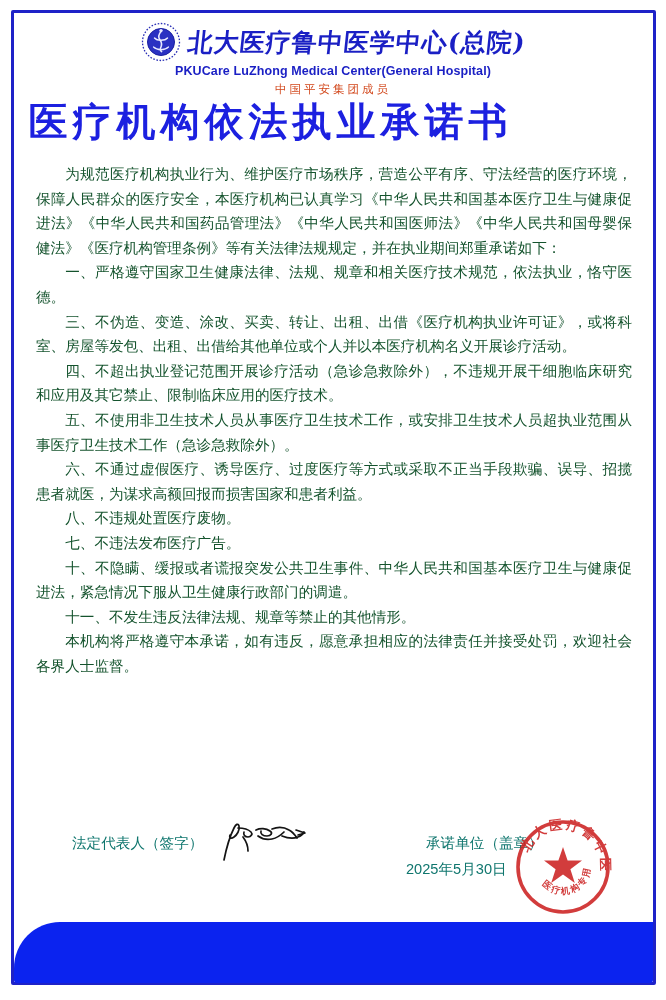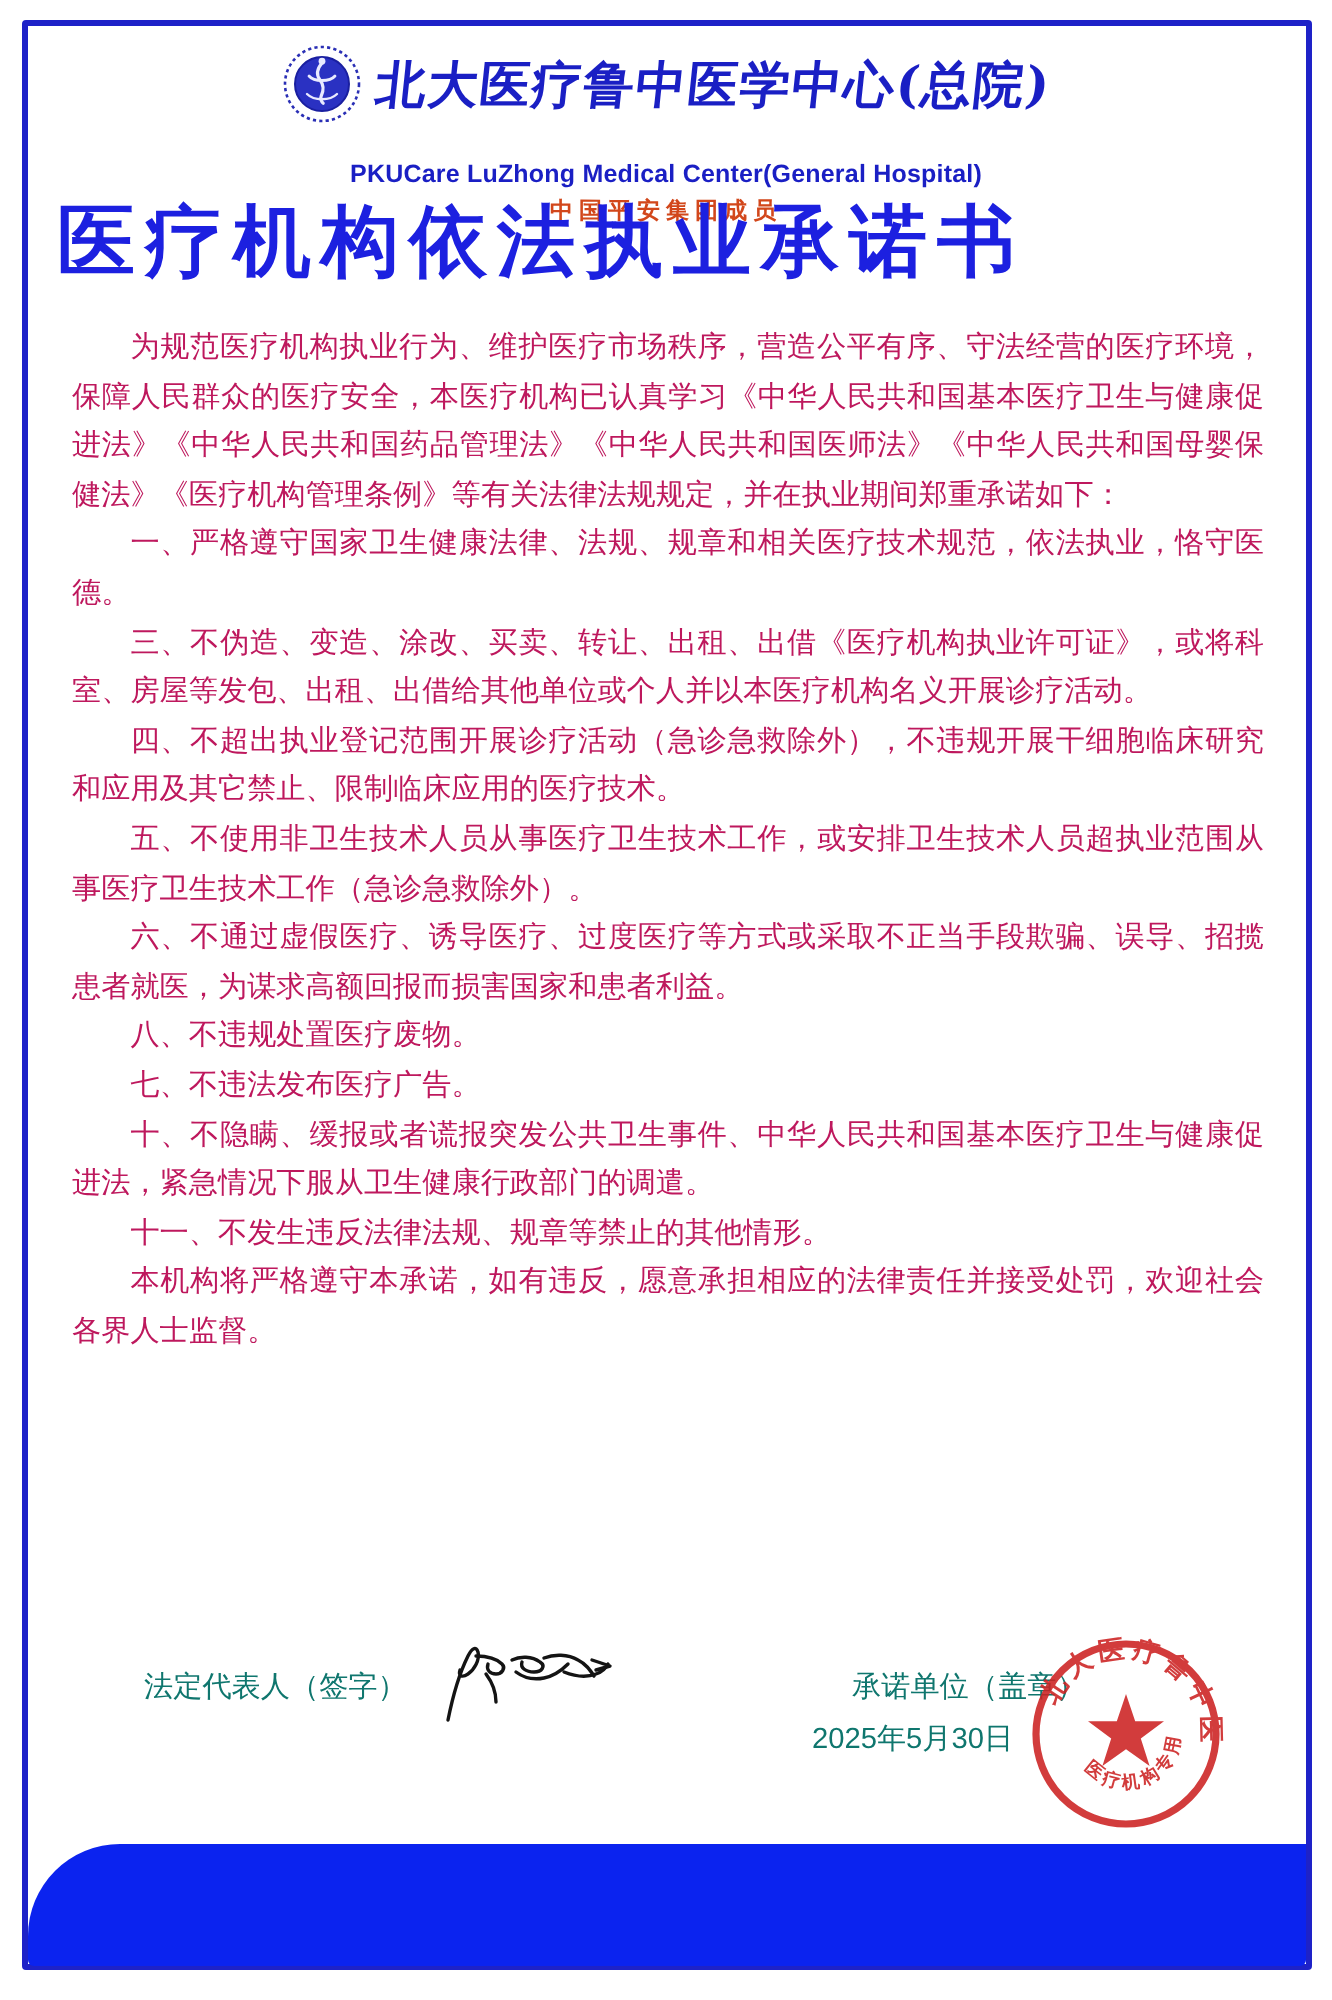--- a/index.html
+++ b/index.html
@@ -72,31 +72,31 @@
     font-family: "DejaVu Serif", "Liberation Serif", serif;
     font-weight: 700;
     font-size: 25px;
     letter-spacing: 1px;
     color: #1a1fc4;
     line-height: 1;
     white-space: nowrap;
     transform: skewX(-6deg);
   }
   #org-name-en {
-    margin-top: 18px;
+    margin-top: 2px;
     font-weight: 700;
     font-size: 12.5px;
     letter-spacing: 0.1px;
     color: #1a1fc4;
     white-space: nowrap;
   }
   #org-affiliation {
     margin-top: 4px;
     font-size: 11.5px;
-    font-weight: 700;
+    font-weight: 400;
     letter-spacing: 3px;
     color: #d2471b;
     white-space: nowrap;
   }
 
   
   #doc-title {
     position: absolute;
     left: 0;
     top: 100px;
@@ -114,21 +114,21 @@
 
   
   #doc-body {
     position: absolute;
     left: 36px;
     top: 162px;
     width: 596px;
     font-family: "DejaVu Sans", "Liberation Sans", sans-serif;
     font-size: 14.6px;
     line-height: 24.6px;
-    color: #be185d;
+    color: #14532d;
     text-align: justify;
     text-justify: inter-ideograph;
   }
   #doc-body p {
     margin: 0;
     text-indent: 2em;
   }
 
   
   #signature-block {

